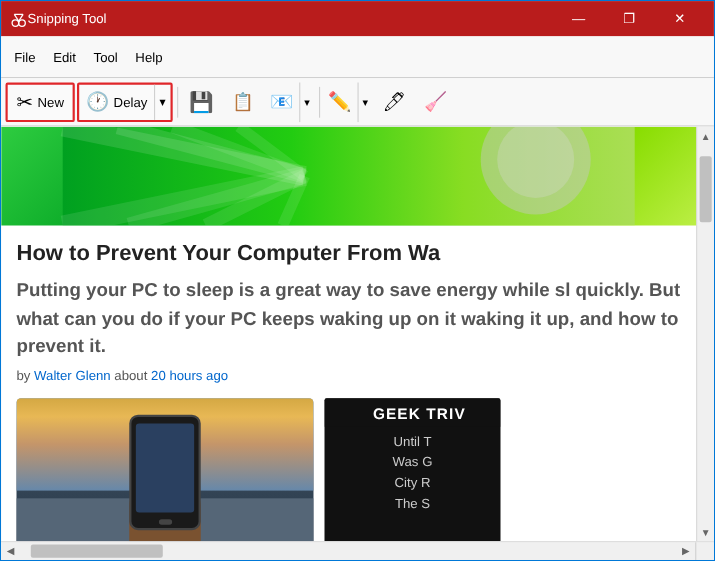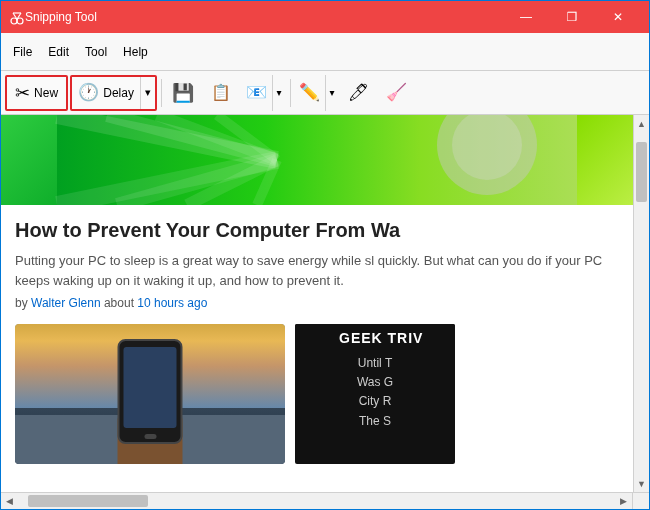--- a/index.html
+++ b/index.html
@@ -15,21 +15,21 @@
     
     .window {
       width: 650px;
       height: 510px;
       display: flex;
       flex-direction: column;
       border: 1px solid #0078d7;
     }
 
     .title-bar {
-      background: #ef4444;
+      background: #b91c1c;
       height: 32px;
       display: flex;
       align-items: center;
       padding: 0 8px;
       flex-shrink: 0;
     }
 
     .title-bar-text {
       color: white;
       font-size: 12px;
@@ -314,24 +314,25 @@
 
     .article-title {
       font-size: 20px;
       font-weight: bold;
       color: #222;
       line-height: 1.3;
       margin-bottom: 8px;
     }
 
     .article-excerpt {
-      font-size: 13px;
+      font-size: 17px;
       color: #555;
       line-height: 1.5;
       margin-bottom: 6px;
+      font-weight: bold;
     }
 
     .article-byline {
       font-size: 12px;
       color: #555;
       margin-bottom: 14px;
     }
 
     .article-byline a {
       color: #0066cc;
@@ -535,21 +536,21 @@
 
               <ellipse cx="430" cy="30" rx="50" ry="50" fill="rgba(200,200,200,0.45)"></ellipse>
               <ellipse cx="430" cy="30" rx="35" ry="35" fill="rgba(220,220,220,0.3)"></ellipse>
             </svg>
           </div>
         </div>
 
         <div class="article-area">
           <div class="article-title">How to Prevent Your Computer From Wa</div>
           <div class="article-excerpt">Putting your PC to sleep is a great way to save energy while sl quickly. But what can you do if your PC keeps waking up on it waking it up, and how to prevent it.</div>
-          <div class="article-byline">by <a href="#" style="color:#0066cc;text-decoration:none;">Walter Glenn</a> about <span style="color:#0066cc;">10 hours ago</span></div>
+          <div class="article-byline">by <a href="#" style="color:#0066cc;text-decoration:none;">Walter Glenn</a> about <span style="color:#0066cc;">20 hours ago</span></div>
           <div class="article-images">
 
             <div class="phone-photo">
               <div class="phone-photo-sky"></div>
               <div class="phone-photo-water"></div>
               <div class="hand" style="bottom:-10px; left:50%; transform:translateX(-50%); width:65px; height:65px; background:#7a5230; border-radius:12px 12px 0 0; position:absolute;"></div>
               <div class="phone-obj" style="position:absolute; bottom:20px; left:50%; transform:translateX(-50%); width:65px; height:105px; background:#1a1a1a; border-radius:8px; border:2px solid #444;">
                 <div style="position:absolute; top:6px; left:4px; right:4px; bottom:14px; background:#2a4060; border-radius:3px;"></div>
                 <div style="position:absolute; bottom:3px; left:50%; transform:translateX(-50%); width:12px; height:5px; background:#444; border-radius:3px;"></div>
               </div>

